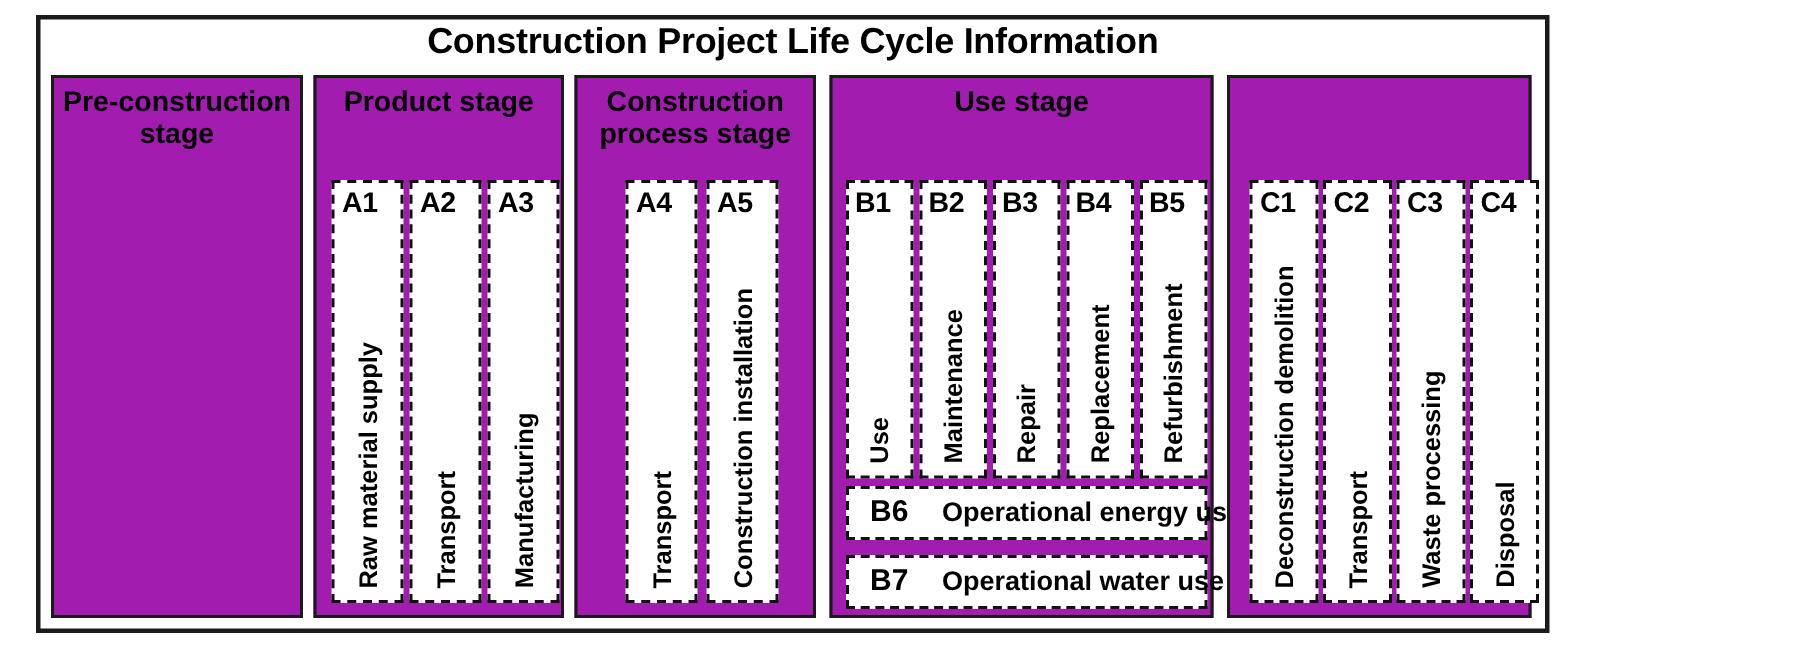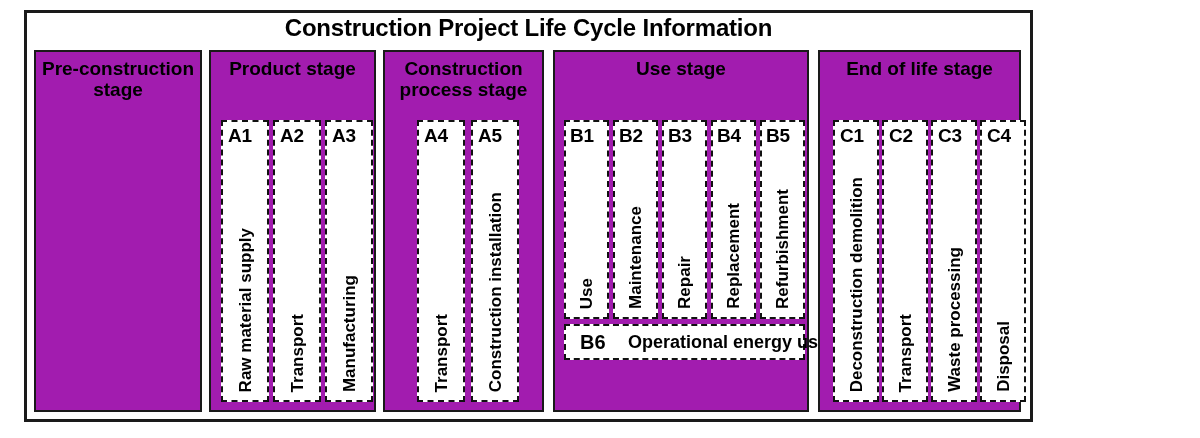--- a/index.html
+++ b/index.html
@@ -146,24 +146,27 @@
       <div class="mod-code" style="left:4px;">B5</div>
       <div class="vlabel">
         <span>Refurbishment</span>
       </div>
     </div>
 
     <div class="mod" style="left:9px;top:272px;width:241px;height:36px;">
       <div class="bar-code">B6</div>
       <div class="bar-label">Operational energy use</div>
     </div>
+    <div class="mod" style="left:9px;top:318px;width:241px;height:36px;">
+      <div class="bar-code">B7</div>
+      <div class="bar-label">Operational water use</div>
+    </div>
   </div>
 
   <div class="stage" style="left:802px;top:50px;width:203px;height:362px;">
-    <div class="stage-title">End of life stage</div>
     <div class="mod" style="left:13px;top:68px;width:46px;height:282px;">
       <div class="mod-code" style="left:5px;">C1</div>
       <div class="vlabel">
         <span>Deconstruction demolition</span>
       </div>
     </div>
     <div class="mod" style="left:62px;top:68px;width:46px;height:282px;">
       <div class="mod-code" style="left:5px;">C2</div>
       <div class="vlabel">
         <span>Transport</span>

